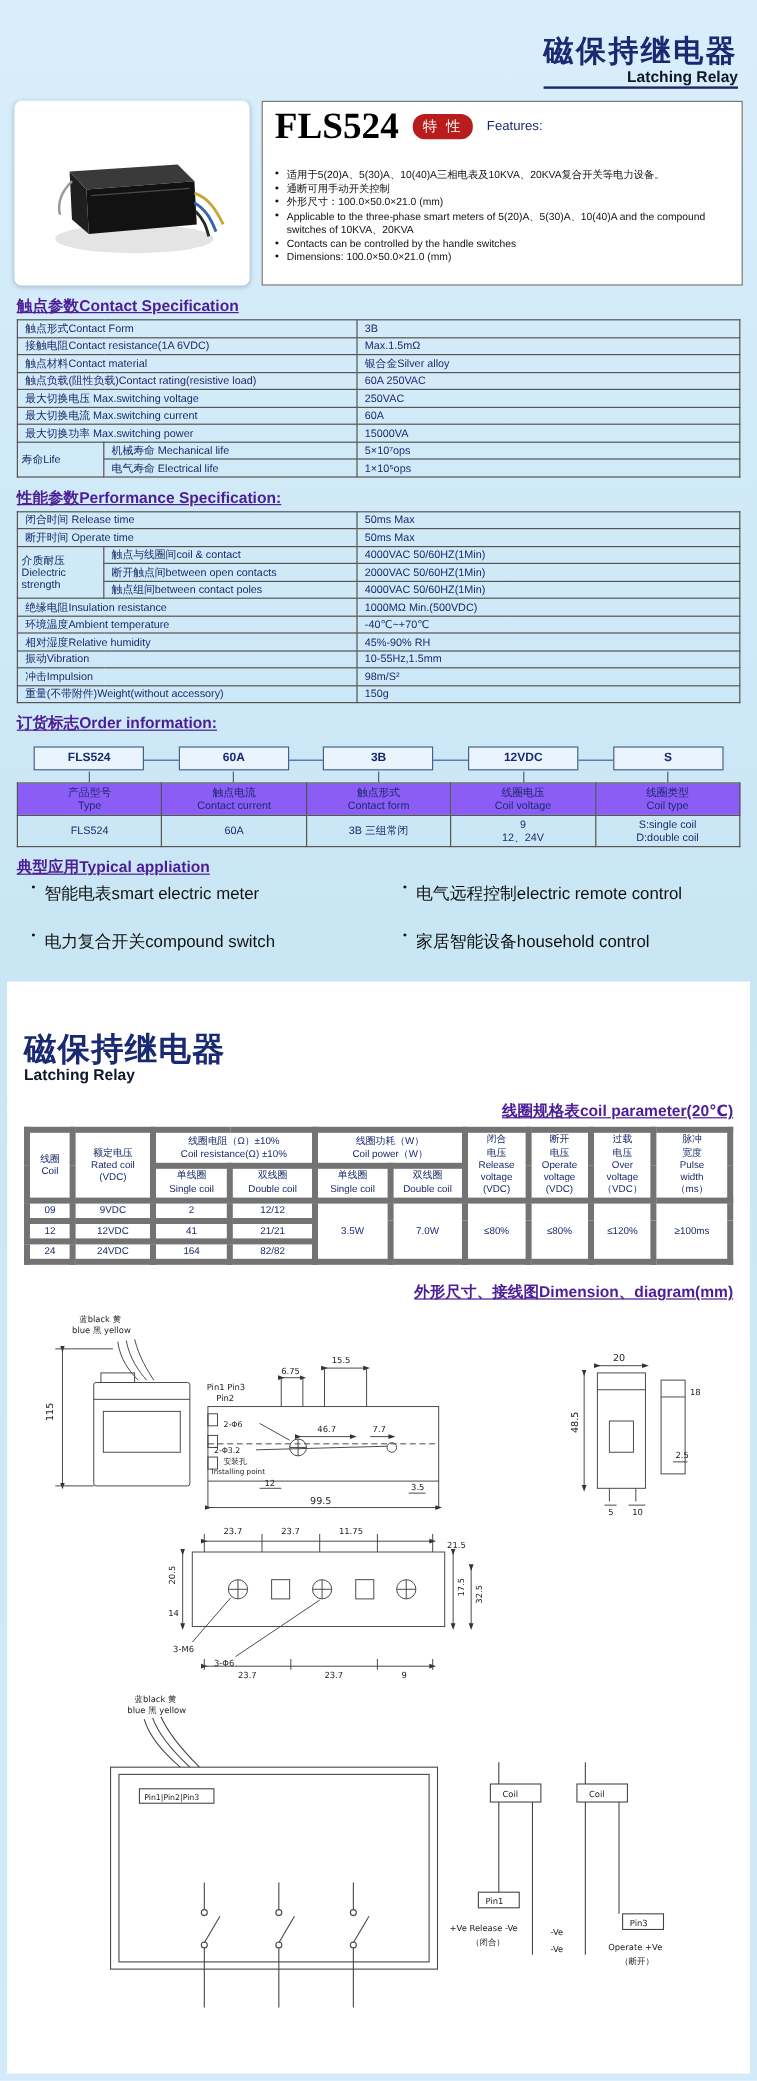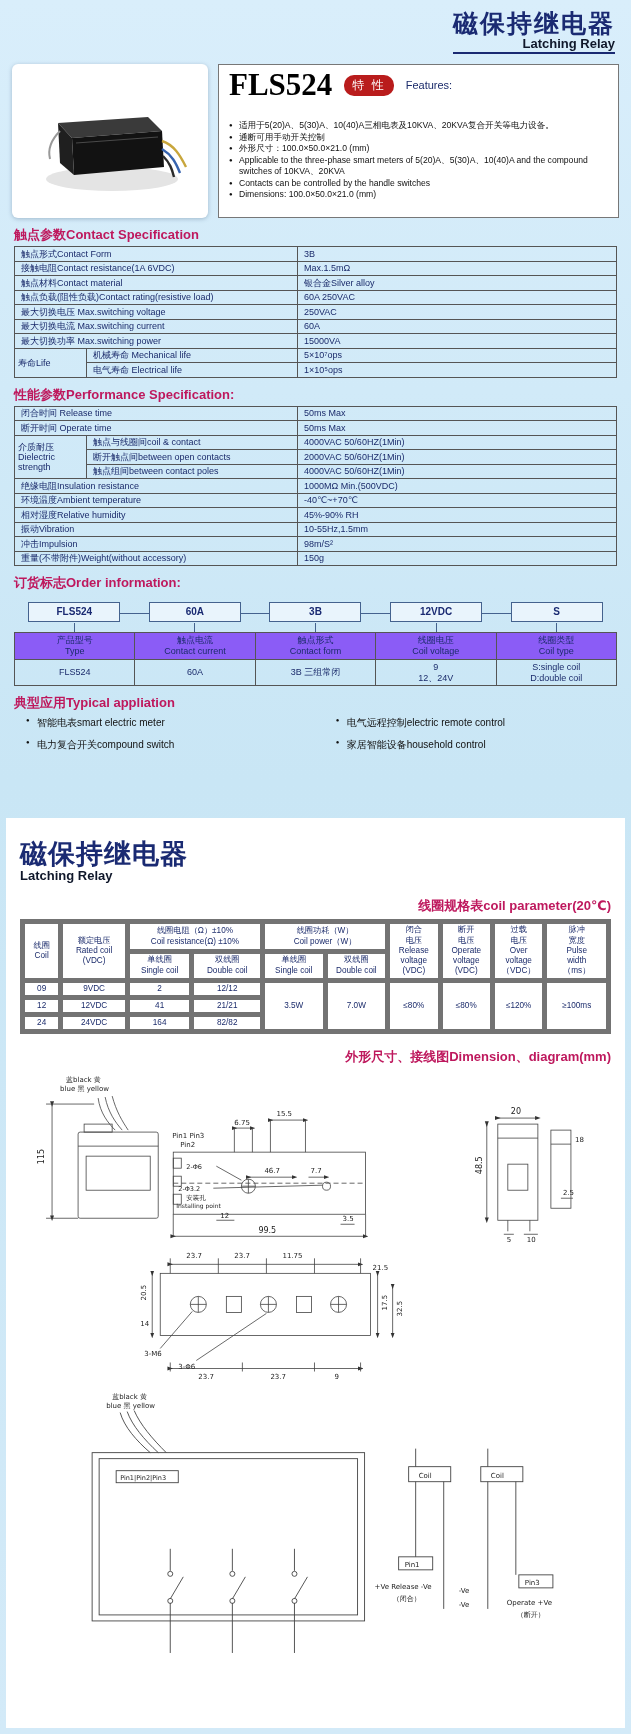--- a/index.html
+++ b/index.html
@@ -3,49 +3,49 @@
 <meta charset="utf-8">
 <style>
   *{margin:0;padding:0;box-sizing:border-box;}
   html,body{width:631px;height:1734px;}
   body{background:linear-gradient(180deg,#d9eefb 0%,#c9e6f5 45%,#d3eaf8 100%);
        font-family:"Liberation Sans","DejaVu Sans",sans-serif;color:#1b2b6b;
        position:relative;overflow:hidden;}
   .p1{position:absolute;top:0;left:0;width:631px;}
   .p1-header{text-align:right;padding:10px 16px 0;}
   .p1-header-inner{display:inline-block;text-align:right;border-bottom:2px solid #1a2a72;padding-bottom:1px;}
-  .t-cn{font-size:25px;font-weight:bold;color:#1a2a72;letter-spacing:2px;line-height:1.08;}
+  .t-cn{font-size:25px;font-weight:bold;color:#1a2a72;letter-spacing:2px;line-height:1.08;margin-top:20px;}
   .t-en{font-size:13px;font-weight:bold;color:#0f172a;line-height:1.1;}
   .product-row{display:flex;gap:10px;margin:10px 12px 4px;}
   .photo-box{width:196px;height:154px;background:#fff;border-radius:6px;flex:none;
              box-shadow:0 1px 4px rgba(60,90,120,.35);display:flex;align-items:center;justify-content:center;}
   .features-box{flex:1;background:#fff;border:1px solid #777;padding:2px 10px 4px;}
   .model-row{display:flex;align-items:center;gap:12px;}
   .model{font-family:"Liberation Serif","DejaVu Serif",serif;font-size:31px;font-weight:bold;color:#000;}
   .badge{background:#b91c1c;color:#fff;font-size:12px;font-weight:normal;padding:2px 8px;border-radius:10px;letter-spacing:2px;}
   .features-label{font-size:11px;color:#1b2b6b;}
   .features-list{list-style:none;font-size:8.6px;color:#111;line-height:1.34;margin-top:17px;}
   .features-list li{padding-left:10px;position:relative;}
   .features-list li::before{content:"●";position:absolute;left:0;top:1px;font-size:6px;}
-  .section-title{font-size:13px;font-weight:bold;color:#be185d;margin:8px 14px 2px;}
+  .section-title{font-size:13px;font-weight:bold;color:#4c1d95;margin:8px 14px 2px;text-decoration:underline;}
   .spec-table{width:603px;margin:1px 14px 0;border-collapse:collapse;font-size:9px;color:#1b2b6b;table-layout:fixed;}
   .spec-table td{border:1px solid #555;padding:1px 6px;height:14.5px;white-space:pre-line;line-height:1.15;}
   .spec-table td.grp{padding:1px 3px;}
   .order-flow{display:flex;margin:10px 14px 0;position:relative;height:21px;}
   .order-flow::before{content:"";position:absolute;left:10%;right:10%;top:50%;border-top:1px solid #44628e;}
   .code-slot{width:20%;display:flex;justify-content:center;}
   .code-box{background:#e9f4fc;border:1px solid #44628e;color:#1a2a72;font-weight:bold;font-size:10px;
             width:92px;text-align:center;padding:3px 0;position:relative;z-index:1;height:20px;}
   .drop-row{display:flex;margin:0 14px;height:9px;}
   .drop-slot{width:20%;display:flex;justify-content:center;}
   .drop-line{width:1px;background:#44628e;}
   .order-table{width:603px;margin:0 14px;border-collapse:collapse;font-size:9px;text-align:center;color:#1b2b6b;table-layout:fixed;}
   .order-table td,.order-table th{border:1px solid #555;padding:2px 3px;white-space:pre-line;font-weight:normal;line-height:1.2;}
   .order-table th{background:#8b5cf6;}
-  .typical-grid{display:grid;grid-template-columns:1.15fr 1fr;margin:4px 26px;font-size:10px;color:#111;row-gap:8px;}
+  .typical-grid{display:grid;grid-template-columns:1.15fr 1fr;margin:4px 26px;font-size:14px;color:#111;row-gap:22px;}
   .typical-item{padding-left:11px;position:relative;}
   .typical-item::before{content:"●";position:absolute;left:0;top:1px;font-size:6px;}
   .p2{position:absolute;top:818px;left:6px;width:619px;height:910px;background:#fff;padding:22px 14px 0;}
   .p2 .t-cn{font-size:27px;letter-spacing:1px;}
   .p2 .section-title{margin:14px 0 2px;text-align:right;}
   .coil-table{width:100%;border-collapse:collapse;font-size:8.2px;text-align:center;color:#1b2b6b;margin-top:4px;table-layout:fixed;}
   .coil-table th,.coil-table td{border:5px solid #737373;padding:1px 2px;white-space:pre-line;font-weight:normal;line-height:1.25;}
   .coil-table td{height:15px;}
   .diagrams{display:block;width:591px;margin-top:2px;}
   svg text{font-family:"DejaVu Sans","Liberation Sans",sans-serif;}

